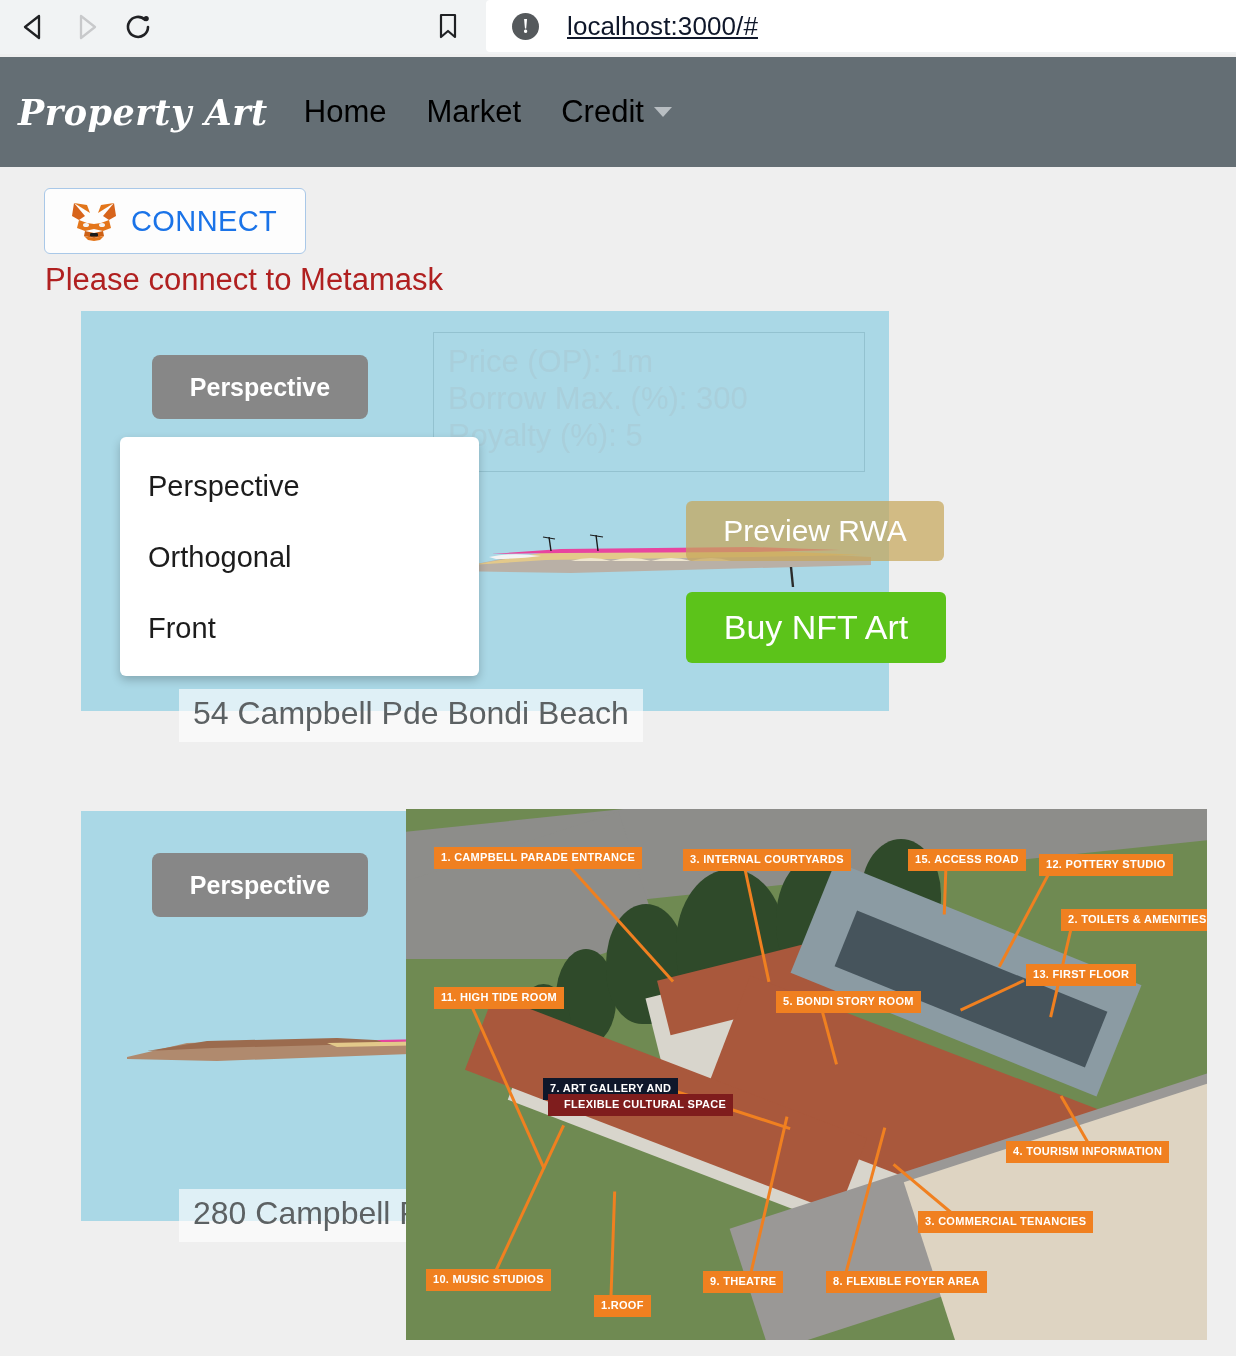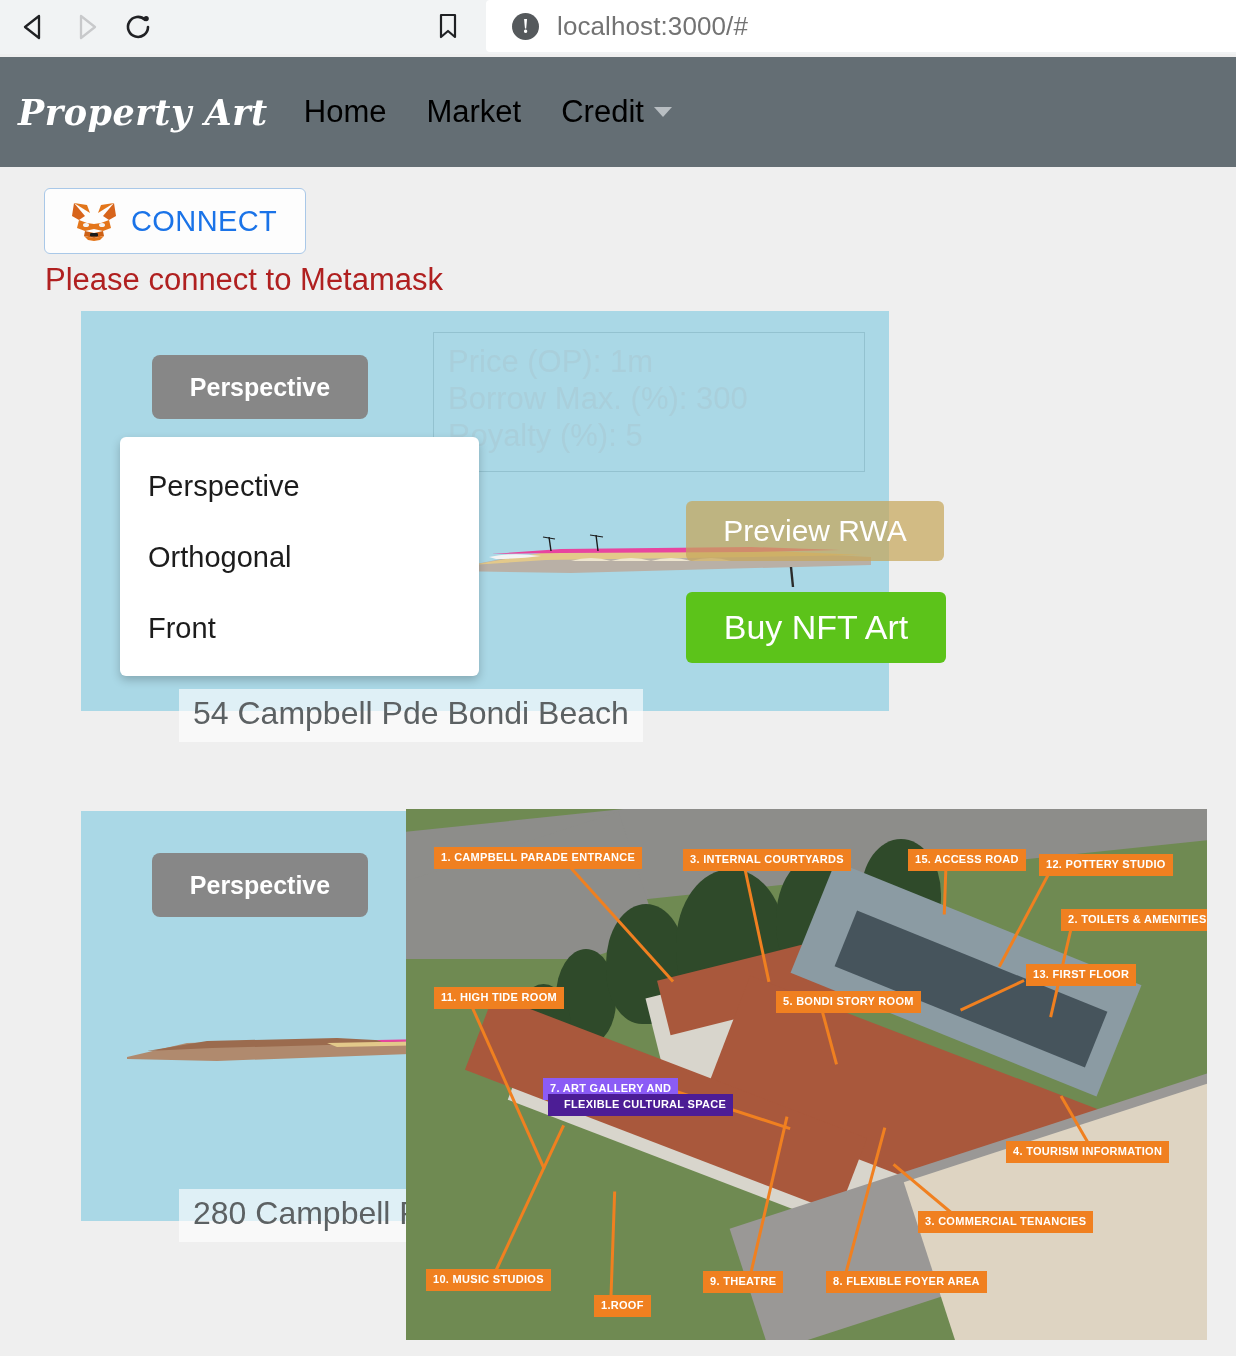--- a/index.html
+++ b/index.html
@@ -36,22 +36,22 @@
   }
   .not-secure-icon {
     width: 27px; height: 27px; border-radius: 50%;
     background: #55595c; color: #fff;
     display: flex; align-items: center; justify-content: center;
     font-size: 20px; font-weight: bold; line-height: 1;
     font-family: "Liberation Serif", serif;
     flex: none;
   }
   .url-text {
-    margin-left: 18px; font-size: 26px; color: #737373;
-    letter-spacing: 0.1px; white-space: nowrap;
+    margin-left: 28px; font-size: 26px; color: #0f172a;
+    letter-spacing: 0.1px; white-space: nowrap; text-decoration: underline;
   }
 
   
   .navbar {
     position: absolute; left: 0; top: 57px; width: 1236px; height: 110px;
     background: #646e74;
     display: flex; align-items: center; padding-left: 18px;
   }
   .brand {
     font-family: "DejaVu Serif", serif;
@@ -360,22 +360,22 @@
       <div class="a-label" style="left: 502px; top: 40px; background: rgb(240, 128, 32);">15. ACCESS ROAD</div>
       <div class="a-leader" style="left: 645px; top: 59px; width: 110px; transform: rotate(118deg);"></div>
       <div class="a-label" style="left: 633px; top: 45px; background: rgb(240, 128, 32);">12. POTTERY STUDIO</div>
       <div class="a-leader" style="left: 666px; top: 114px; width: 95px; transform: rotate(103deg);"></div>
       <div class="a-label" style="left: 655px; top: 100px; background: rgb(240, 128, 32);">2. TOILETS &amp; AMENITIES</div>
       <div class="a-leader" style="left: 65px; top: 194px; width: 180px; transform: rotate(66deg);"></div>
       <div class="a-label" style="left: 28px; top: 178px; background: rgb(240, 128, 32);">11. HIGH TIDE ROOM</div>
       <div class="a-leader" style="left: 415px; top: 196px; width: 60px; transform: rotate(75deg);"></div>
       <div class="a-label" style="left: 370px; top: 182px; background: rgb(240, 128, 32);">5. BONDI STORY ROOM</div>
       <div class="a-leader" style="left: 270px; top: 281px; width: 120px; transform: rotate(18deg);"></div>
-      <div class="a-label" style="left: 137px; top: 269px; background: #8b5cf6;">7. ART GALLERY AND</div>
-      <div class="a-label" style="left: 142px; top: 285px; background: #4c1d95; padding-left: 16px;">FLEXIBLE CULTURAL SPACE</div>
+      <div class="a-label" style="left: 137px; top: 269px; background: #0f172a;">7. ART GALLERY AND</div>
+      <div class="a-label" style="left: 142px; top: 285px; background: #7f1d1d; padding-left: 16px;">FLEXIBLE CULTURAL SPACE</div>
       <div class="a-leader" style="left: 618px; top: 170px; width: 70px; transform: rotate(155deg);"></div>
       <div class="a-label" style="left: 620px; top: 155px; background: rgb(240, 128, 32);">13. FIRST FLOOR</div>
       <div class="a-leader" style="left: 690px; top: 346px; width: 70px; transform: rotate(240deg);"></div>
       <div class="a-label" style="left: 600px; top: 332px; background: rgb(240, 128, 32);">4. TOURISM INFORMATION</div>
       <div class="a-leader" style="left: 545px; top: 402px; width: 75px; transform: rotate(220deg);"></div>
       <div class="a-label" style="left: 512px; top: 402px; background: rgb(240, 128, 32);">3. COMMERCIAL TENANCIES</div>
       <div class="a-leader" style="left: 90px; top: 460px; width: 160px; transform: rotate(295deg);"></div>
       <div class="a-label" style="left: 20px; top: 460px; background: rgb(240, 128, 32);">10. MUSIC STUDIOS</div>
       <div class="a-leader" style="left: 205px; top: 486px; width: 105px; transform: rotate(272deg);"></div>
       <div class="a-label" style="left: 188px; top: 486px; background: rgb(240, 128, 32);">1.ROOF</div>

